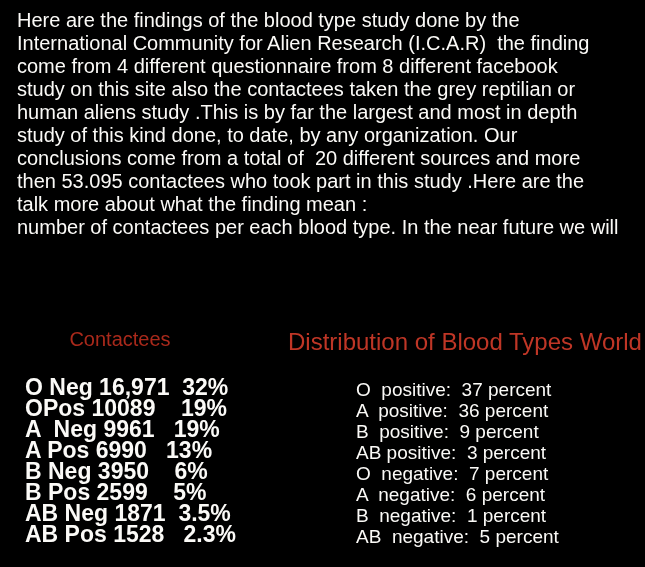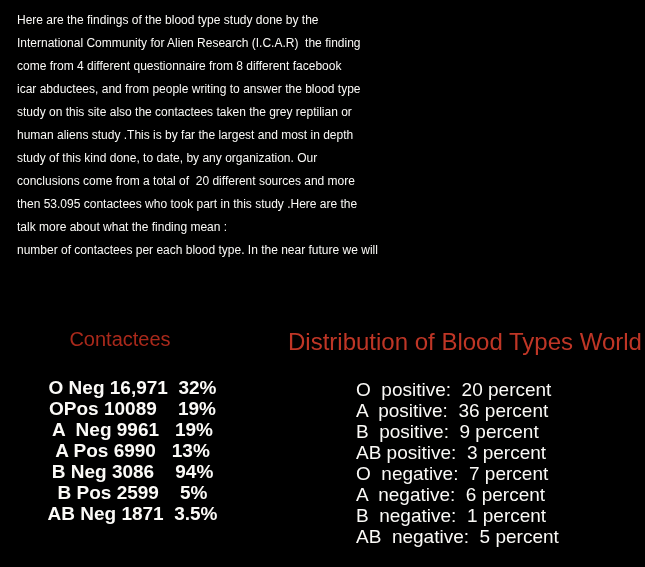--- a/index.html
+++ b/index.html
@@ -20,21 +20,21 @@
     background: var(--bg);
     overflow: hidden;
     font-family: "Liberation Sans", "DejaVu Sans", sans-serif;
   }
   .intro {
     position: absolute;
     left: 17px;
     top: 9px;
     width: 625px;
     color: var(--text);
-    font-size: 12px;
+    font-size: 20px;
     line-height: 23px;
   }
   .intro .pline {
     white-space: pre;
   }
   .heading-left {
     position: absolute;
     left: 20px;
     top: 328px;
     width: 200px;
@@ -52,23 +52,23 @@
     font-size: 24px;
     line-height: 22px;
     white-space: pre;
     text-align: center;
   }
   .list-left {
     position: absolute;
     left: 25px;
     top: 377px;
     width: 215px;
-    text-align: center;
+    text-align: left;
     color: var(--text);
-    font-size: 19px;
+    font-size: 23px;
     font-weight: bold;
     line-height: 21px;
   }
   .list-left .lline {
     white-space: pre;
   }
   .list-right {
     position: absolute;
     left: 356px;
     top: 379px;
@@ -82,46 +82,46 @@
 </style>
 </head>
 <body>
 
 <div class="canvas">
 
   <div class="intro">
     <div class="pline">Here are the findings of the blood type study done by the</div>
     <div class="pline">International Community for Alien Research (I.C.A.R)  the finding</div>
     <div class="pline">come from 4 different questionnaire from 8 different facebook</div>
-    <div class="pline">icar abductees, and from people writing to answer the blood type</div>
     <div class="pline">study on this site also the contactees taken the grey reptilian or</div>
     <div class="pline">human aliens study .This is by far the largest and most in depth</div>
     <div class="pline">study of this kind done, to date, by any organization. Our</div>
     <div class="pline">conclusions come from a total of  20 different sources and more</div>
     <div class="pline">then 53.095 contactees who took part in this study .Here are the</div>
     <div class="pline">talk more about what the finding mean :</div>
     <div class="pline">number of contactees per each blood type. In the near future we will</div>
   </div>
 
   <div class="heading-left">Contactees</div>
 
   <div class="heading-right">Distribution of Blood Types World Wide</div>
 
   <div class="list-left">
     <div class="lline">O Neg 16,971  32%</div>
     <div class="lline">OPos 10089    19%</div>
     <div class="lline">A  Neg 9961   19%</div>
     <div class="lline">A Pos 6990   13%</div>
-    <div class="lline">B Neg 3086    94%</div>
+    <div class="lline">B Neg 3950    6%</div>
     <div class="lline">B Pos 2599    5%</div>
     <div class="lline">AB Neg 1871  3.5%</div>
+    <div class="lline">AB Pos 1528   2.3%</div>
   </div>
 
   <div class="list-right">
-    <div class="rline">O  positive:  20 percent</div>
+    <div class="rline">O  positive:  37 percent</div>
     <div class="rline">A  positive:  36 percent</div>
     <div class="rline">B  positive:  9 percent</div>
     <div class="rline">AB positive:  3 percent</div>
     <div class="rline">O  negative:  7 percent</div>
     <div class="rline">A  negative:  6 percent</div>
     <div class="rline">B  negative:  1 percent</div>
     <div class="rline">AB  negative:  5 percent</div>
   </div>
 
 </div>

